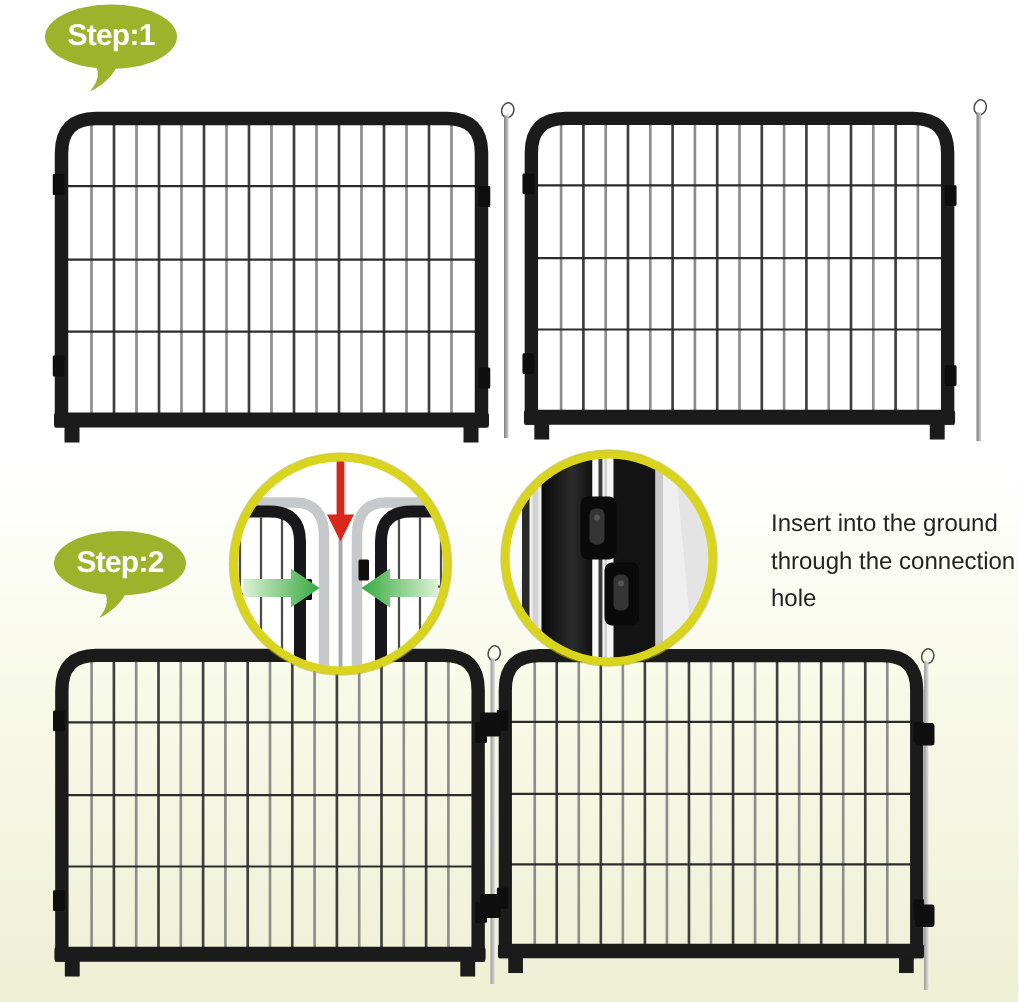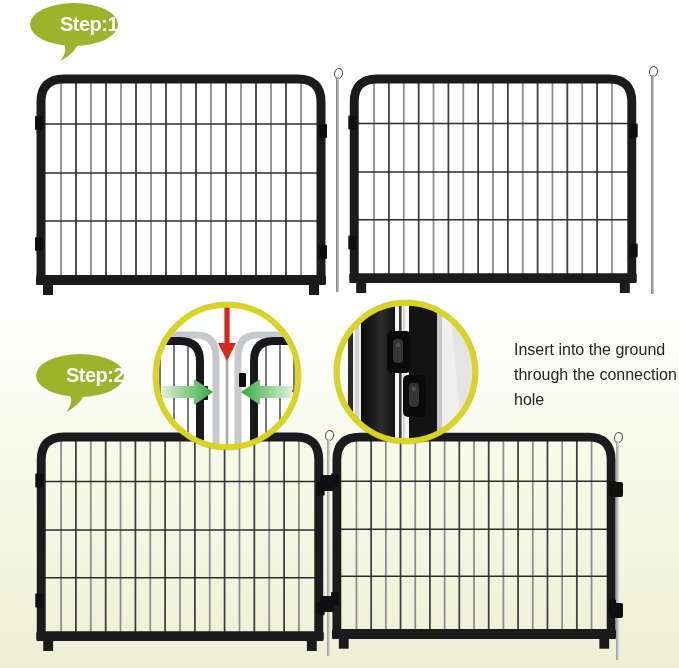--- a/index.html
+++ b/index.html
@@ -13,21 +13,21 @@
   }
   html,body{margin:0;padding:0;}
   body{font-family:"Liberation Sans",sans-serif;}
   .sheet{
     position:relative;width:679px;height:668px;overflow:hidden;
     background:linear-gradient(180deg,#ffffff 0%,#ffffff 46%,#f8fae9 68%,var(--background-bottom) 100%);
   }
   
   .bubble{
     position:absolute;width:88px;height:43px;background:var(--step-bubble);
-    border-radius:50%;display:flex;align-items:center;justify-content:flex-end;
+    border-radius:50%;display:flex;align-items:center;justify-content:center;
     color:#fff;font-weight:bold;font-size:20px;letter-spacing:-0.5px;
   }
   .bubble .tail{position:absolute;left:28px;top:36px;width:26px;height:22px;fill:var(--step-bubble);}
   
   .panel{position:absolute;}
   .frame-stroke{stroke:var(--fence-frame);stroke-width:9;fill:none;}
   .bar-a{stroke:#8d8d8d;stroke-width:1.8;}
   .bar-b{stroke:#3f3f3f;stroke-width:1.8;}
   .wire{stroke:#2c2c2c;stroke-width:1.5;}
   .tab{fill:#0e0e0e;}

